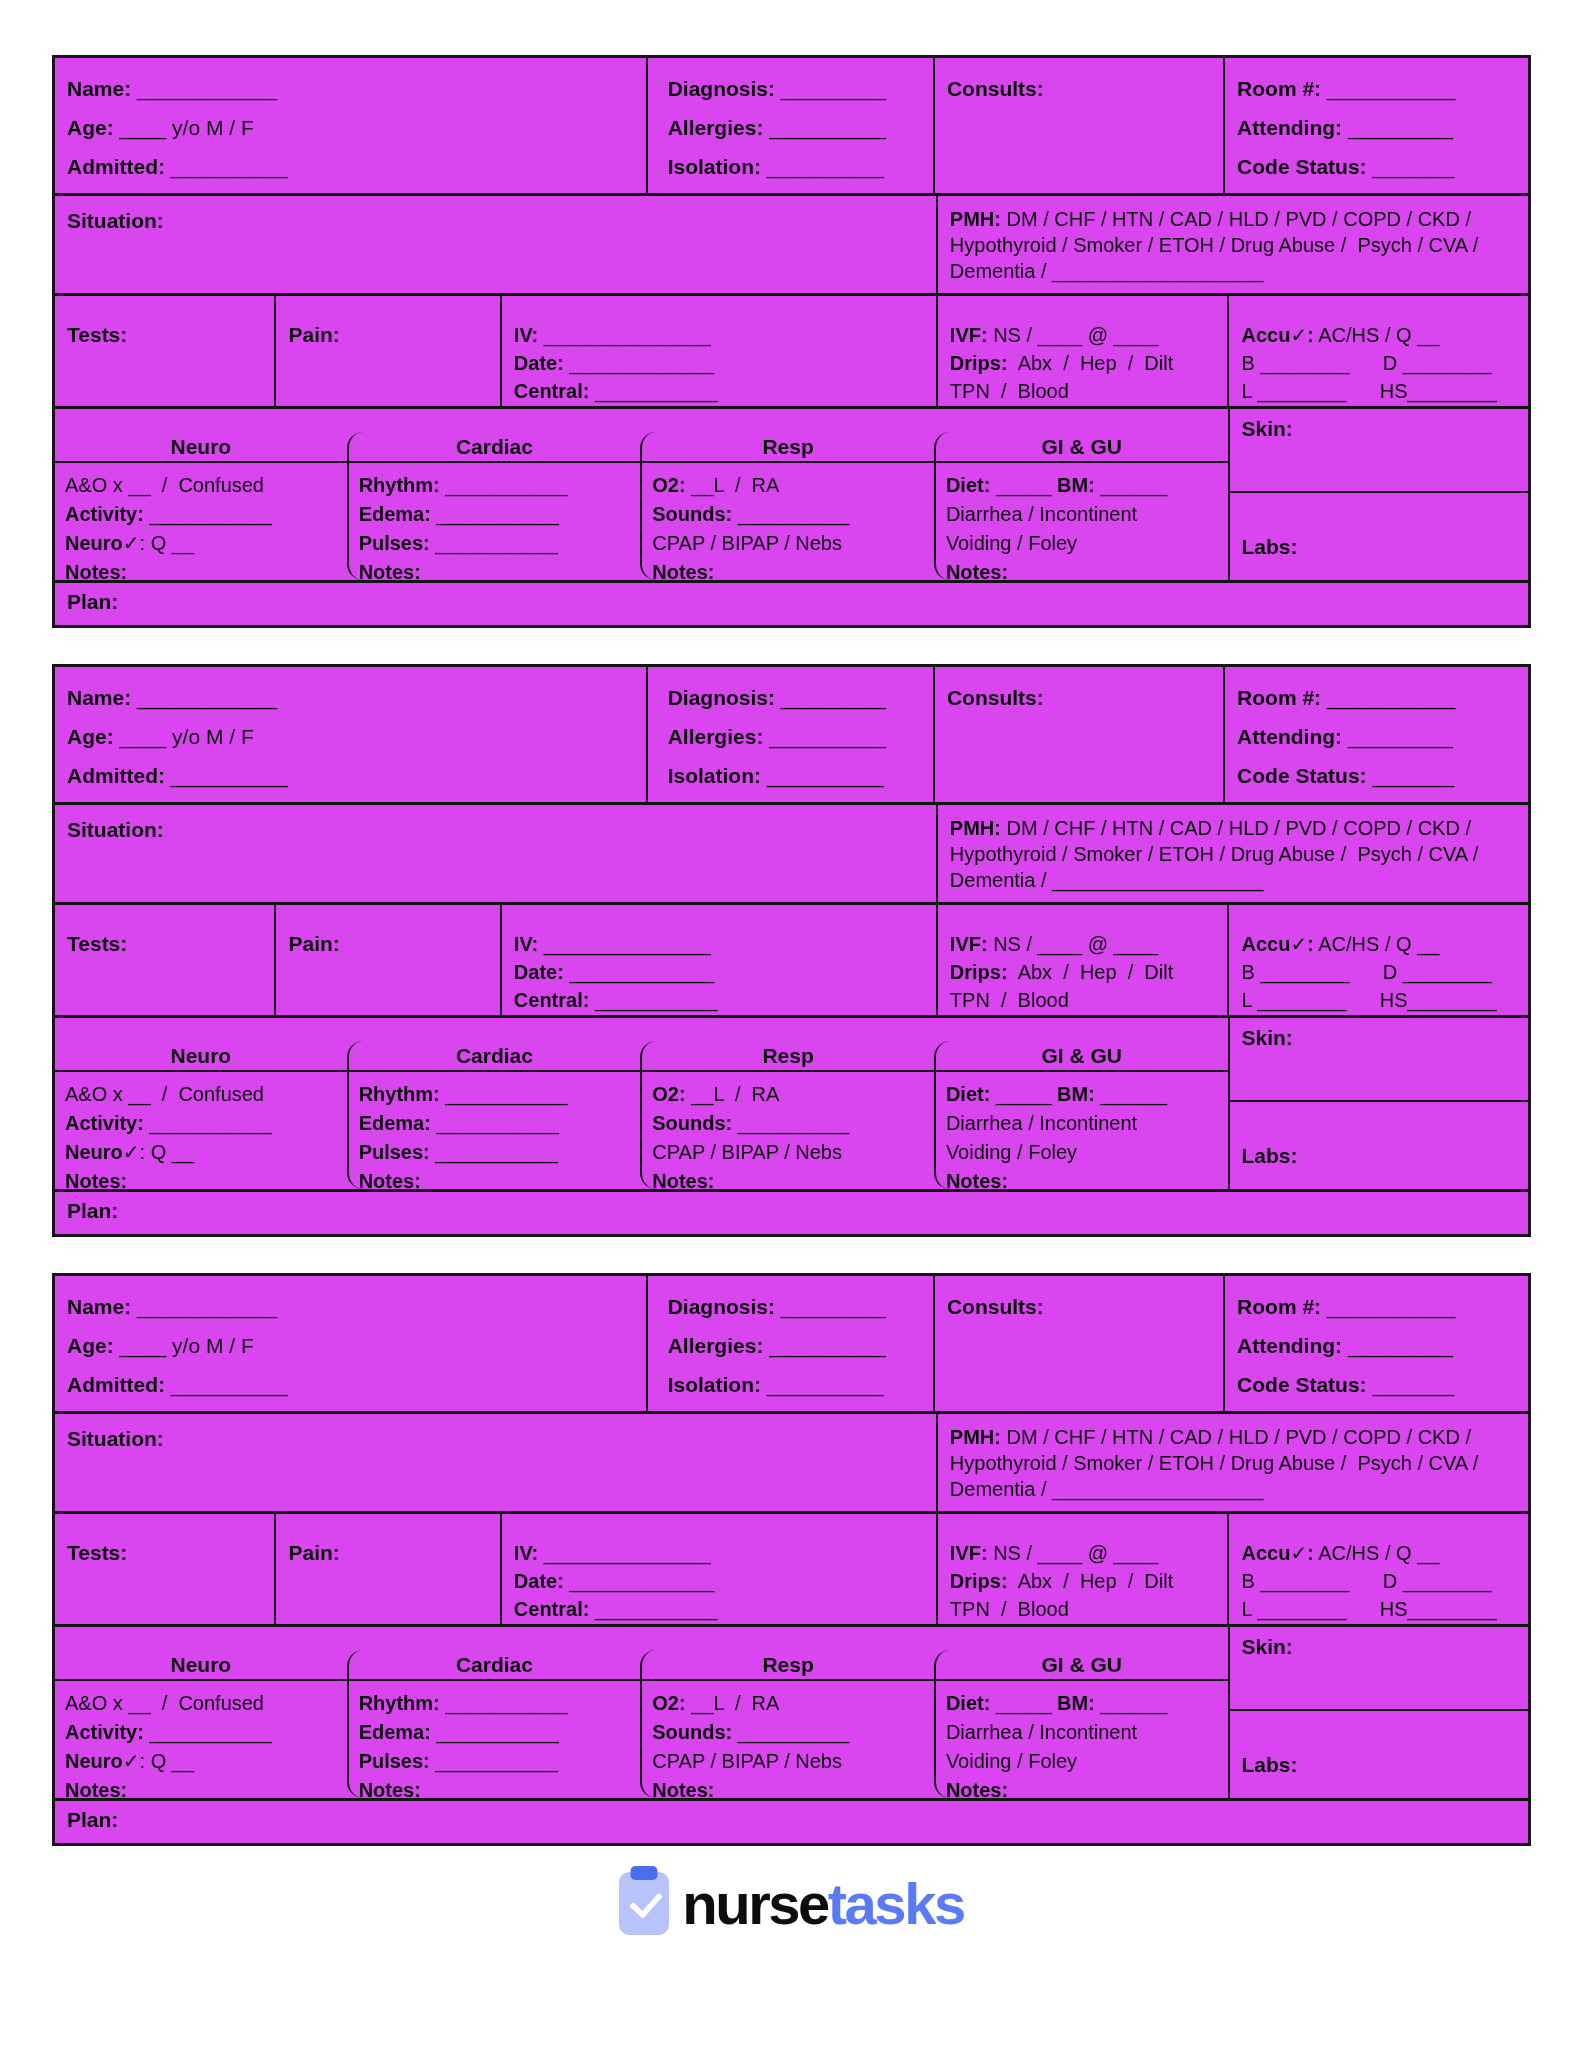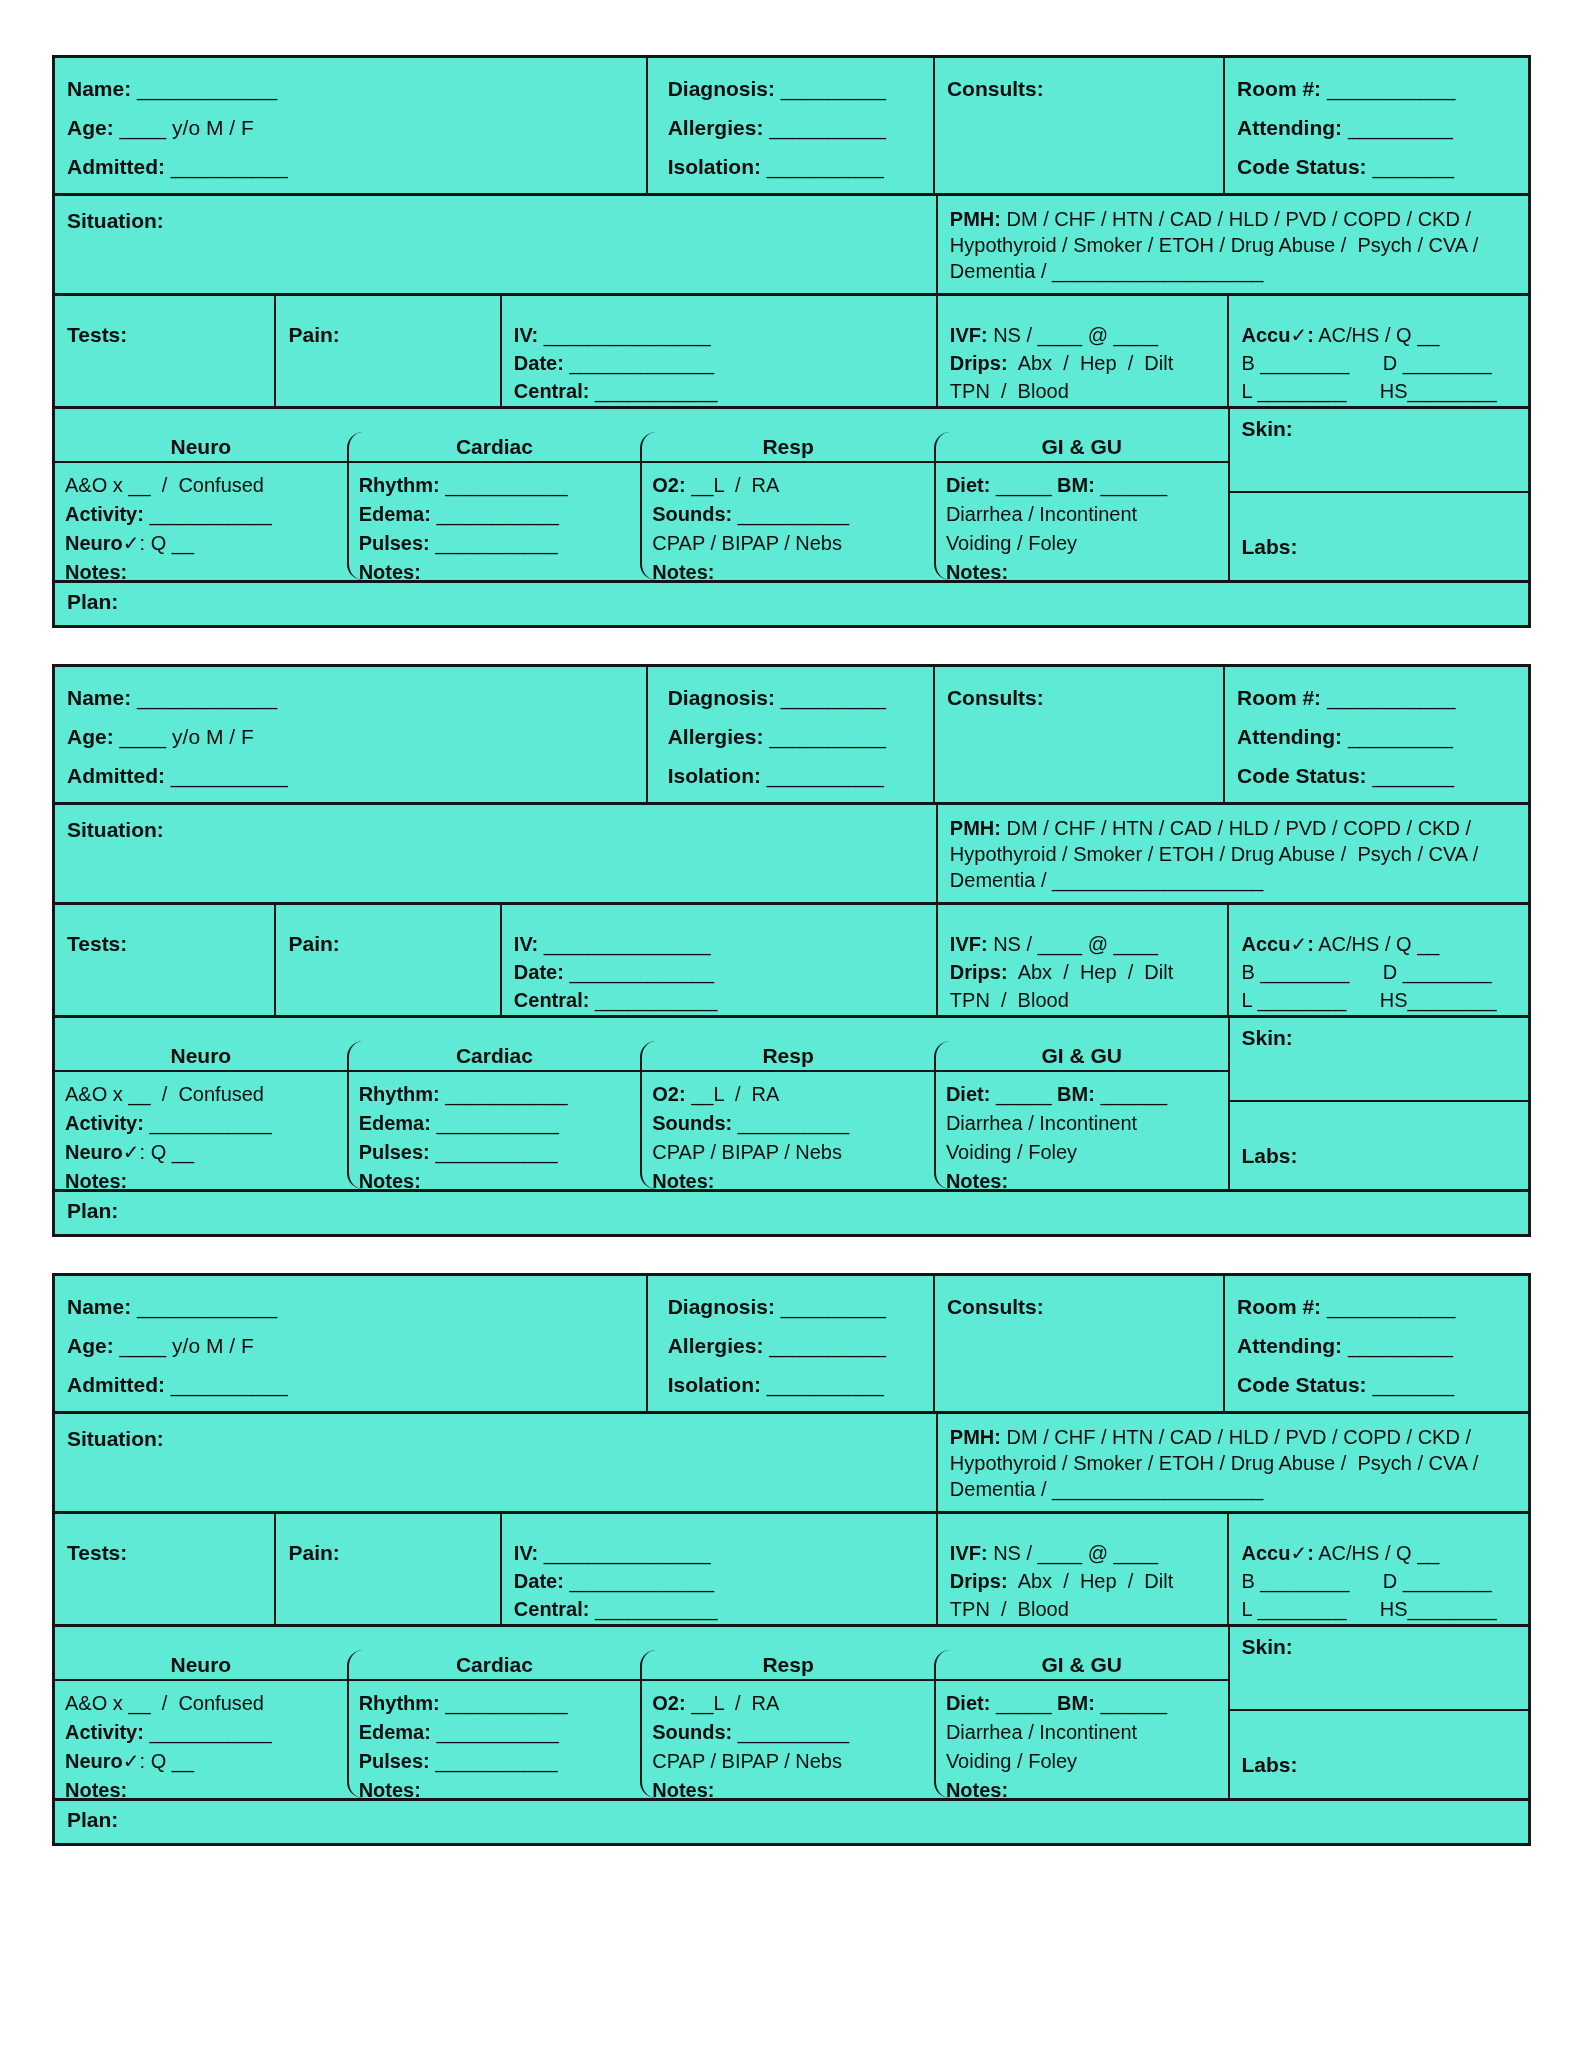--- a/index.html
+++ b/index.html
@@ -4,21 +4,21 @@
 <style>
   html,body { margin:0; padding:0; }
   body {
     width:1583px; height:2048px; background:#ffffff;
     font-family:"Liberation Sans","DejaVu Sans",sans-serif;
     color:#0e0e0e;
   }
   .sheet { padding:55px 52px 0 52px; }
 
   .card {
-    height:573px; box-sizing:border-box; background:#5eead4;
+    height:573px; box-sizing:border-box; background:#d946ef;
     border:3px solid #151515; display:flex; flex-direction:column;
   }
   .card + .card { margin-top:36px; }
 
   .row { display:flex; box-sizing:border-box; min-height:0; }
   .r1 { height:138px; border-bottom:3px solid #151515; }
   .r2 { height:100px; border-bottom:3px solid #151515; }
   .r3 { height:113px; border-bottom:3px solid #151515; }
   .r45 { height:174px; border-bottom:3px solid #151515; }
   .r6 { flex:1; padding:7px 12px; }
@@ -425,13 +425,20 @@
         </div>
       </div>
 
       <div class="row r6">
         <span class="b label-lg">Plan:</span>
       </div>
 
     </div>
   </div>
 
+  <div class="footer">
+    <div class="logo-icon">
+      <div class="logo-clip"></div>
+      <div class="logo-check"></div>
+    </div>
+    <div class="brand"><span class="brand-first">nurse</span><span class="brand-second">tasks</span></div>
+  </div>
 </div>
 
 </body></html>

